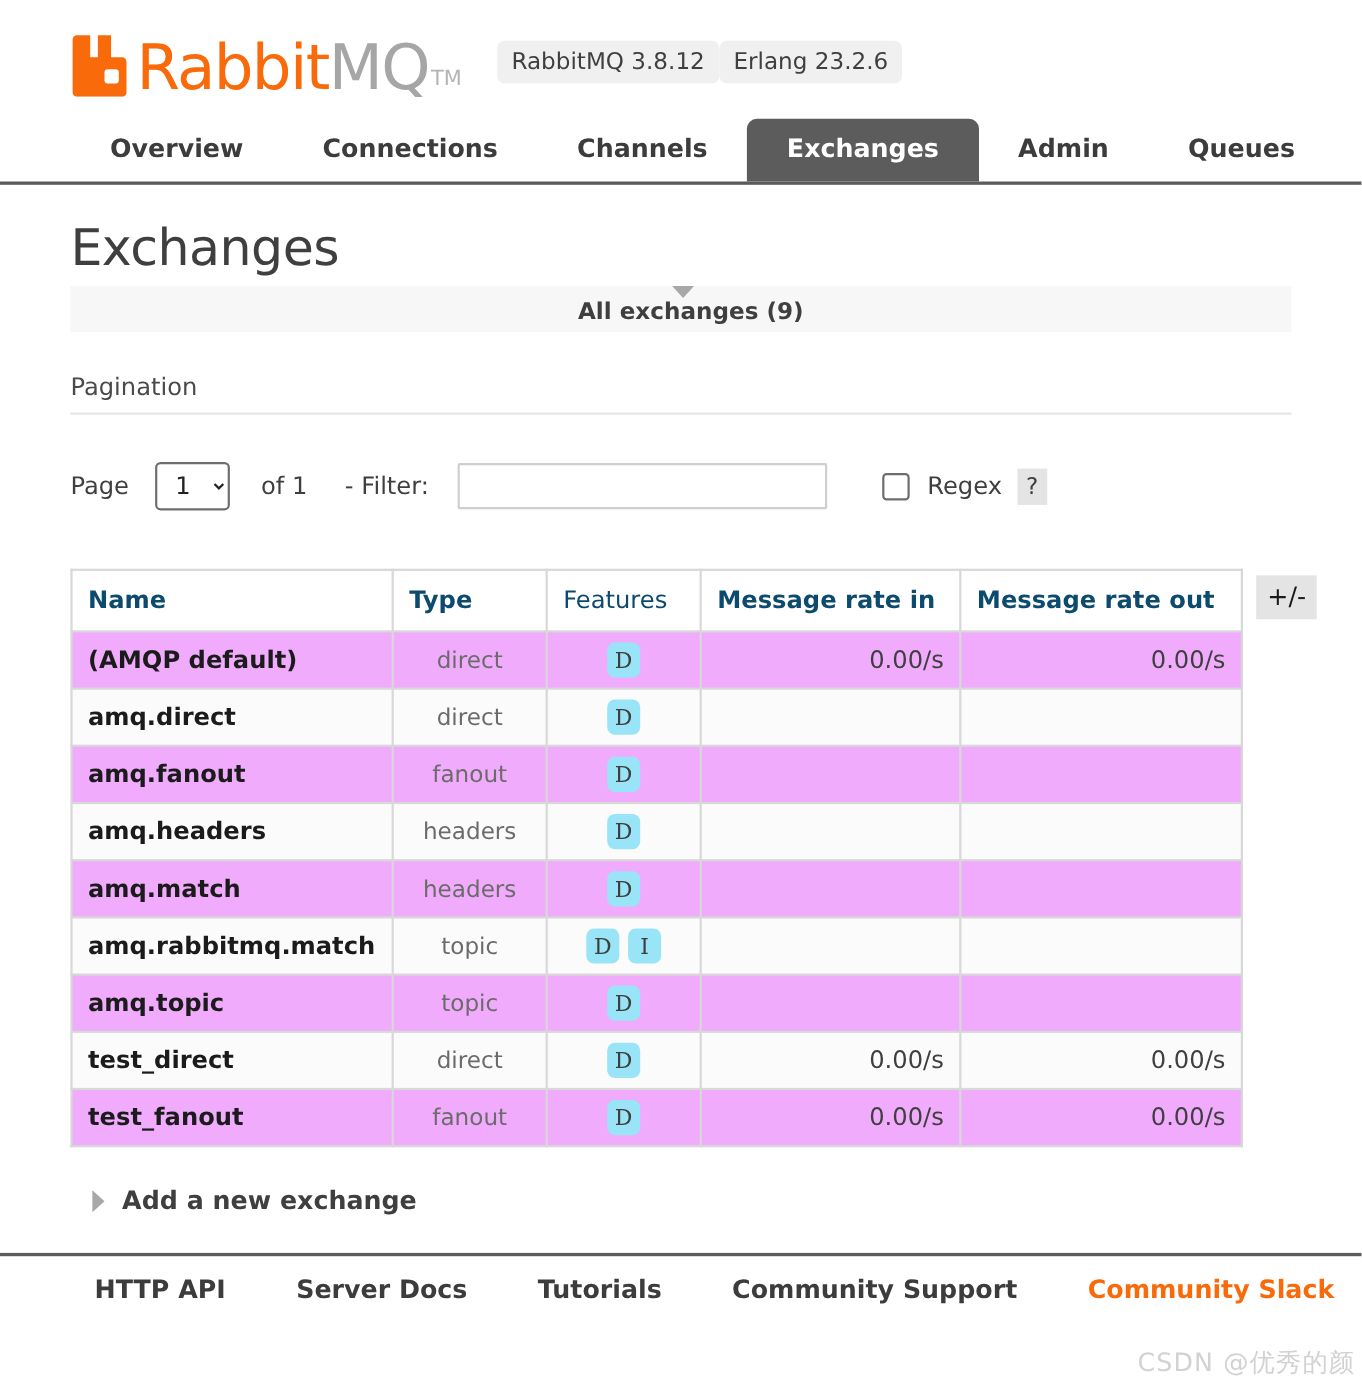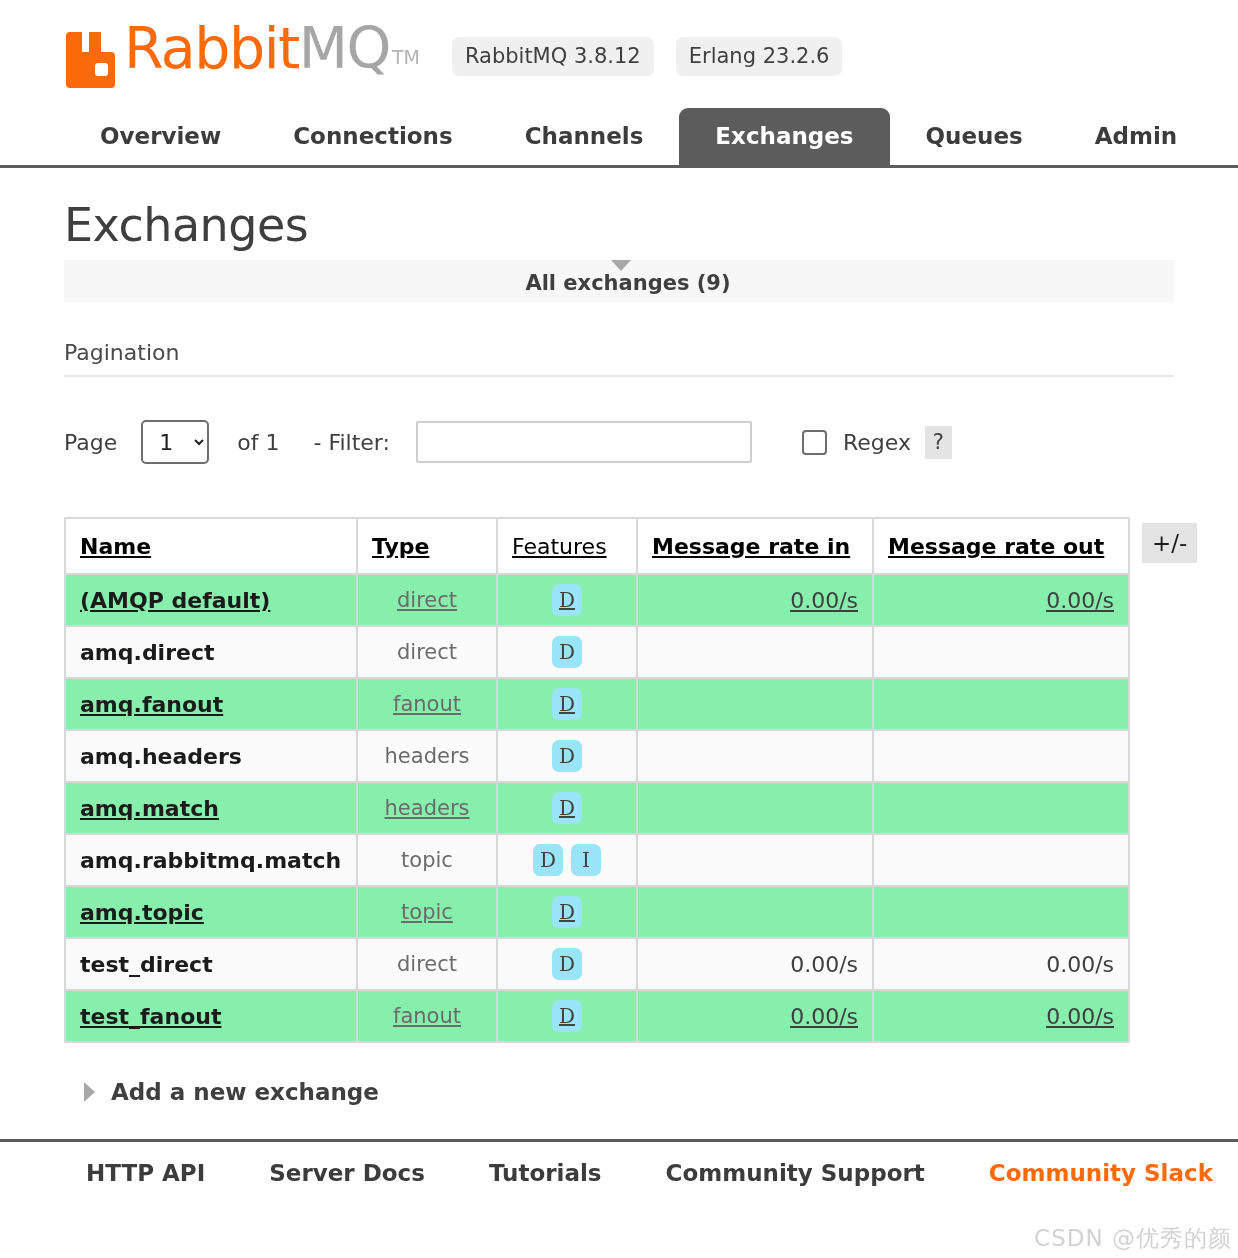--- a/index.html
+++ b/index.html
@@ -36,36 +36,35 @@
     flex: none;
     position: relative;
     top: 2px;
   }
   .logo-text {
     font-size: 57px;
     line-height: 58px;
     letter-spacing: -1.5px;
     font-weight: 400;
     position: relative;
-    top: 4px;
+    top: 18px;
   }
   .logo-rabbit { color: #f96a0b; }
   .logo-mq { color: #a6a6a6; }
   .logo-tm {
     color: #b4b4b4;
     font-size: 19px;
     letter-spacing: 0;
     position: relative;
     top: -4px;
     margin-left: 2px;
   }
   .version-badges {
     display: flex;
     align-items: center;
-    gap: 22px;
     margin-left: 32px;
     position: relative;
     top: 6px;
   }
   .badge {
     background: #f0f0f0;
     color: #3f3f3f;
     font-size: 21px;
     padding: 7px 13px 8px 13px;
     border-radius: 7px;
@@ -248,36 +247,35 @@
   }
   table.exchanges th, table.exchanges td {
     border: 2px solid #d8d8d8;
     padding: 0 14px;
     height: 52px;
     vertical-align: middle;
   }
   table.exchanges thead th {
     background: #ffffff;
     font-size: 22px;
-    color: #000000;
+    color: #0c4a6e;
     text-align: left;
     height: 56px;
-    text-decoration: underline;
   }
   th.sortable { font-weight: bold; cursor: pointer; }
   th.plain { font-weight: 400; cursor: pointer; }
   th.num { text-align: right; border-radius: 28px; }
 
   col.c-name    { width: 292px; }
   col.c-type    { width: 140px; }
   col.c-feat    { width: 140px; }
   col.c-in      { width: 236px; }
   col.c-out     { width: 256px; }
 
-  tbody tr.odd  td { background: #86efac; text-decoration: underline; }
+  tbody tr.odd  td { background: #f0abfc; }
   tbody tr.even td { background: #fbfbfb; }
 
   td.name {
     font-size: 22px;
     font-weight: bold;
     color: #1b1b1b;
   }
   td.type {
     font-size: 21px;
     color: #6b6b6b;
@@ -388,22 +386,22 @@
       <span class="badge">Erlang 23.2.6</span>
     </div>
   </div>
 
   <div class="nav">
     <div class="nav-inner">
       <div class="tab">Overview</div>
       <div class="tab">Connections</div>
       <div class="tab">Channels</div>
       <div class="tab active">Exchanges</div>
+      <div class="tab">Admin</div>
       <div class="tab">Queues</div>
-      <div class="tab">Admin</div>
     </div>
   </div>
 
   <div class="body-wrap">
 
     <h1 class="page-title">Exchanges</h1>
 
     <div class="section-bar">
       <span class="tri-down"></span>
       <span class="section-bar-label">All exchanges (9)</span>

